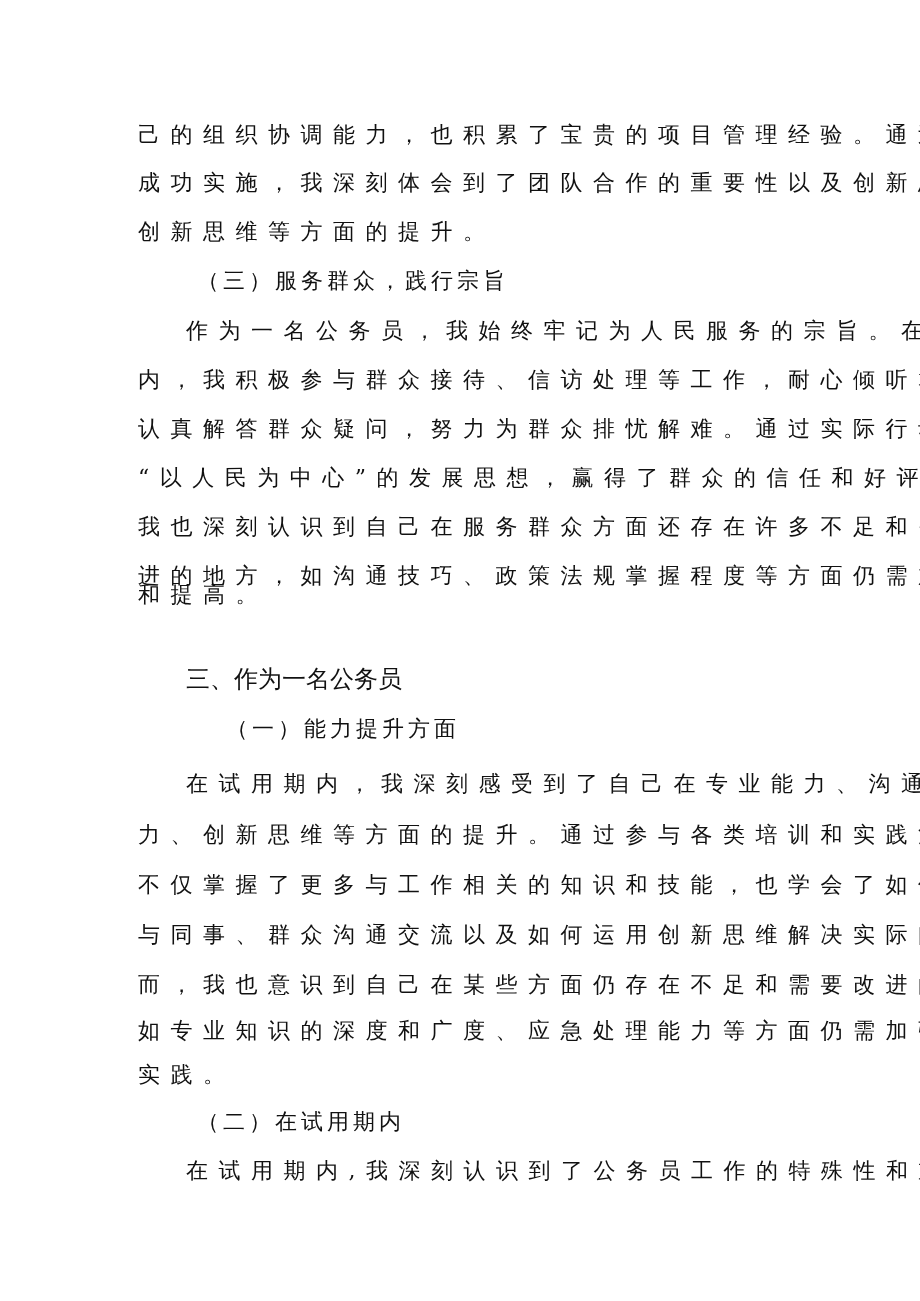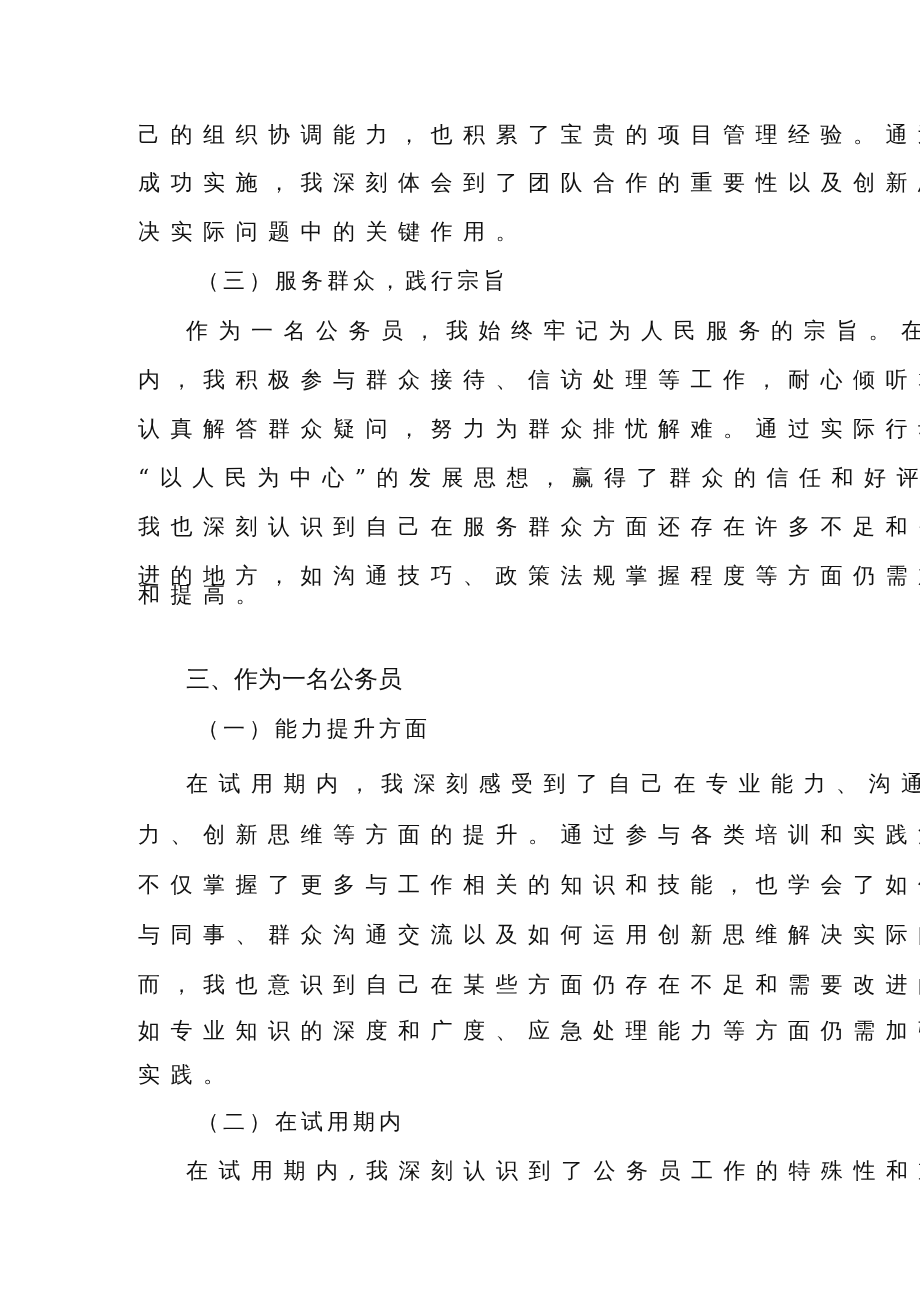--- a/index.html
+++ b/index.html
@@ -11,31 +11,31 @@
   .sub { left: 197px; letter-spacing: 4px; }
   .h2 { position: absolute; left: 186px; font-family: "DejaVu Sans", "Liberation Sans", sans-serif;
         font-size: 24px; letter-spacing: 0px; line-height: 30px; white-space: nowrap; }
 </style>
 </head>
 <body>
 
 <div>
   <div class="line" style="top: 120px;">己的组织协调能力，也积累了宝贵的项目管理经验。通过项目的</div>
   <div class="line" style="top: 168px;">成功实施，我深刻体会到了团队合作的重要性以及创新思维在解</div>
-  <div class="line" style="top: 217px;">决实际问题中的关键作用。</div>
+  <div class="line" style="top: 217px;">创新思维等方面的提升。</div>
   <div class="line sub" style="top: 266px;">（三）服务群众，践行宗旨</div>
   <div class="line indent" style="top: 316px;">作为一名公务员，我始终牢记为人民服务的宗旨。在试用期</div>
   <div class="line" style="top: 365px;">内，我积极参与群众接待、信访处理等工作，耐心倾听群众诉求，</div>
   <div class="line" style="top: 414px;">认真解答群众疑问，努力为群众排忧解难。通过实际行动践行了</div>
   <div class="line" style="top: 463px;">“以人民为中心”的发展思想，赢得了群众的信任和好评。同时，</div>
   <div class="line" style="top: 512px;">我也深刻认识到自己在服务群众方面还存在许多不足和需要改</div>
   <div class="line" style="top: 561px;">进的地方，如沟通技巧、政策法规掌握程度等方面仍需加强学习</div>
   <div class="line" style="top: 580px;">和提高。</div>
   <div class="h2" style="top: 664px;">三、作为一名公务员</div>
-  <div class="line sub" style="top: 714px;">（一）能力提升方面</div>
+  <div class="line sub" style="top: 714px; margin-left: 29px;">（一）能力提升方面</div>
   <div class="line indent" style="top: 769px;">在试用期内，我深刻感受到了自己在专业能力、沟通协调能</div>
   <div class="line" style="top: 820px;">力、创新思维等方面的提升。通过参与各类培训和实践活动，我</div>
   <div class="line" style="top: 870px;">不仅掌握了更多与工作相关的知识和技能，也学会了如何更好地</div>
   <div class="line" style="top: 920px;">与同事、群众沟通交流以及如何运用创新思维解决实际问题。然</div>
   <div class="line" style="top: 970px;">而，我也意识到自己在某些方面仍存在不足和需要改进的地方，</div>
   <div class="line" style="top: 1016px;">如专业知识的深度和广度、应急处理能力等方面仍需加强学习和</div>
   <div class="line" style="top: 1060px; text-align: right;">实践。</div>
   <div class="line sub" style="top: 1107px;">（二）在试用期内</div>
   <div class="line indent" style="top: 1156px;">在试用期内,我深刻认识到了公务员工作的特殊性和重要性。</div>
 </div>

